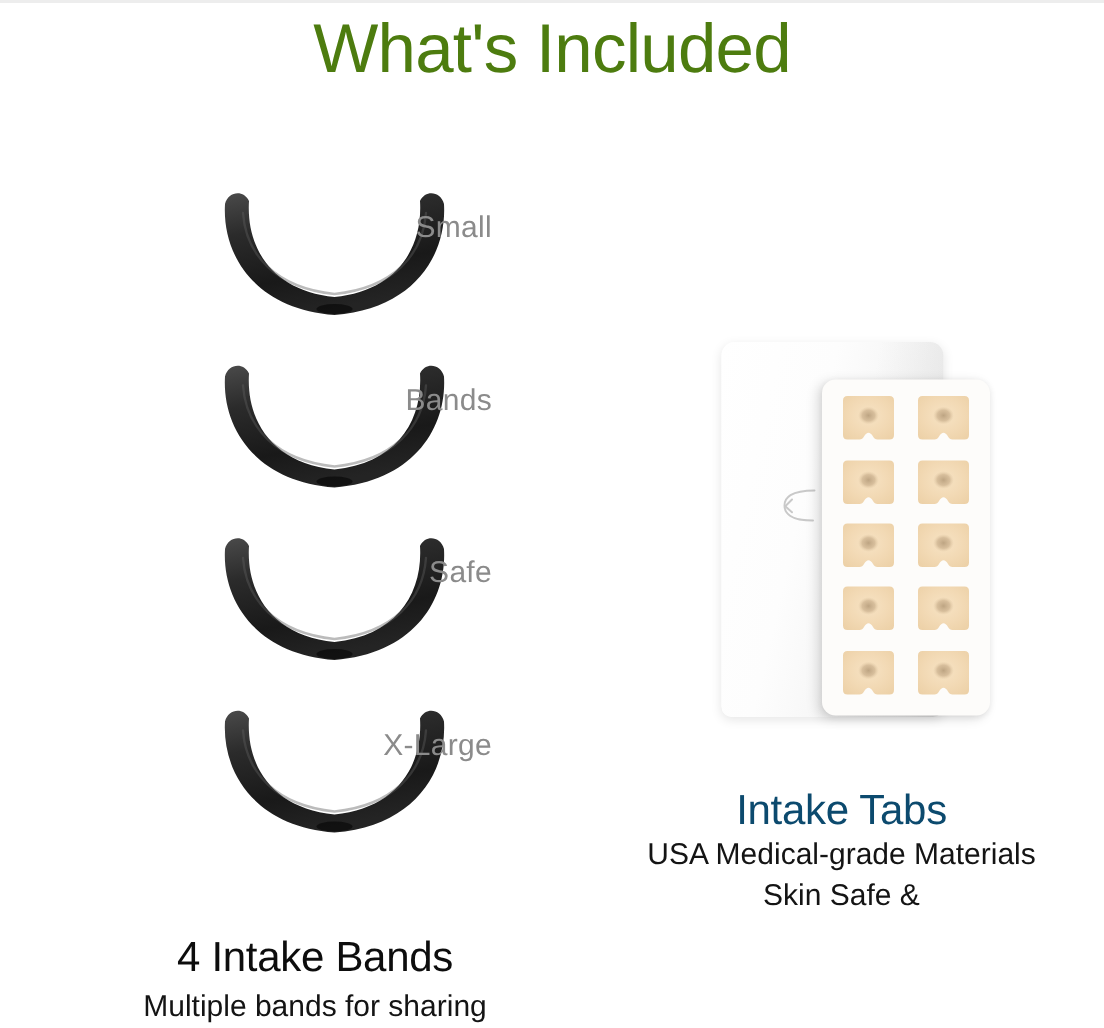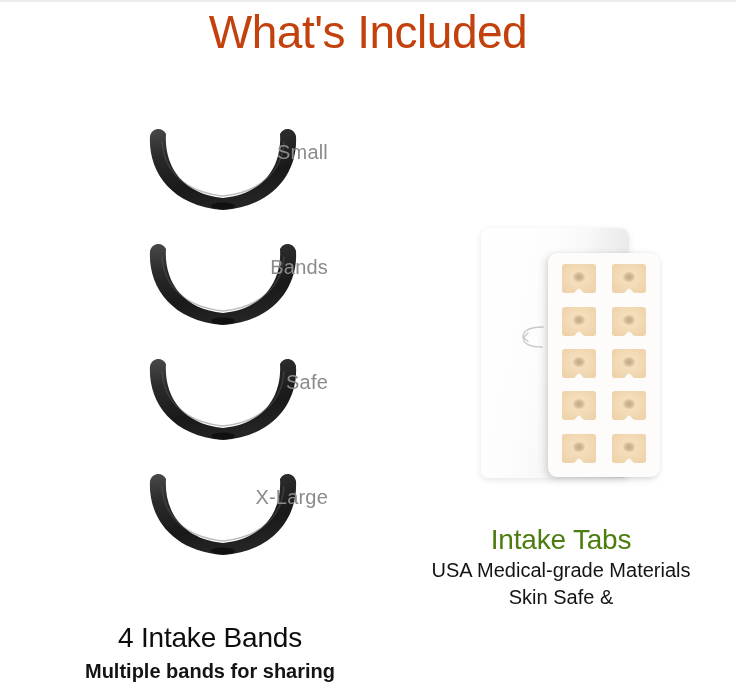--- a/index.html
+++ b/index.html
@@ -30,21 +30,21 @@
   
   #page-title {
     position: absolute;
     top: 6px;
     left: 0;
     width: 736px;
     text-align: center;
     font-size: 46px;
     font-weight: 400;
     letter-spacing: -0.5px;
-    color: #c2410c;
+    color: #4d7c0f;
     line-height: 1.15;
   }
 
   
   #bands-column {
     position: absolute;
     left: 118px;
     top: 122px;
     width: 210px;
   }
@@ -86,21 +86,21 @@
   }
   #bands-caption .cap-title {
     font-size: 28px;
     font-weight: 400;
     color: #0d0d0d;
     line-height: 1.25;
     letter-spacing: -0.2px;
   }
   #bands-caption .cap-sub {
     font-size: 20px;
-    font-weight: 700;
+    font-weight: 400;
     color: #141414;
     line-height: 1.3;
     margin-top: 3px;
   }
 
   
   #tabs-photo {
     position: absolute;
     left: 470px;
     top: 222px;
@@ -172,21 +172,21 @@
   #tabs-caption {
     position: absolute;
     left: 386px;
     top: 522px;
     width: 350px;
     text-align: center;
   }
   #tabs-caption .cap-title {
     font-size: 28px;
     font-weight: 400;
-    color: #4d7c0f;
+    color: #0c4a6e;
     line-height: 1.25;
     letter-spacing: -0.2px;
   }
   #tabs-caption .cap-sub {
     font-size: 20px;
     font-weight: 400;
     color: #141414;
     line-height: 1.35;
   }
 </style>

